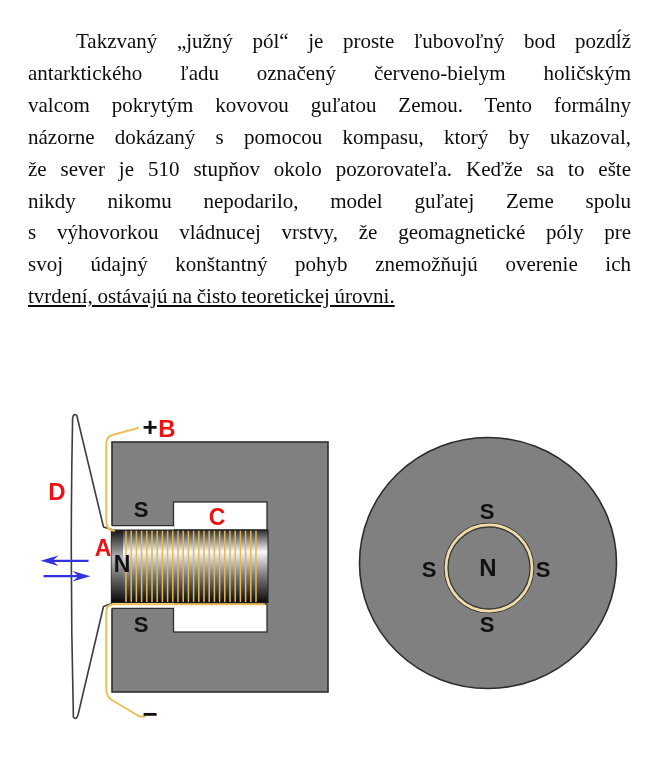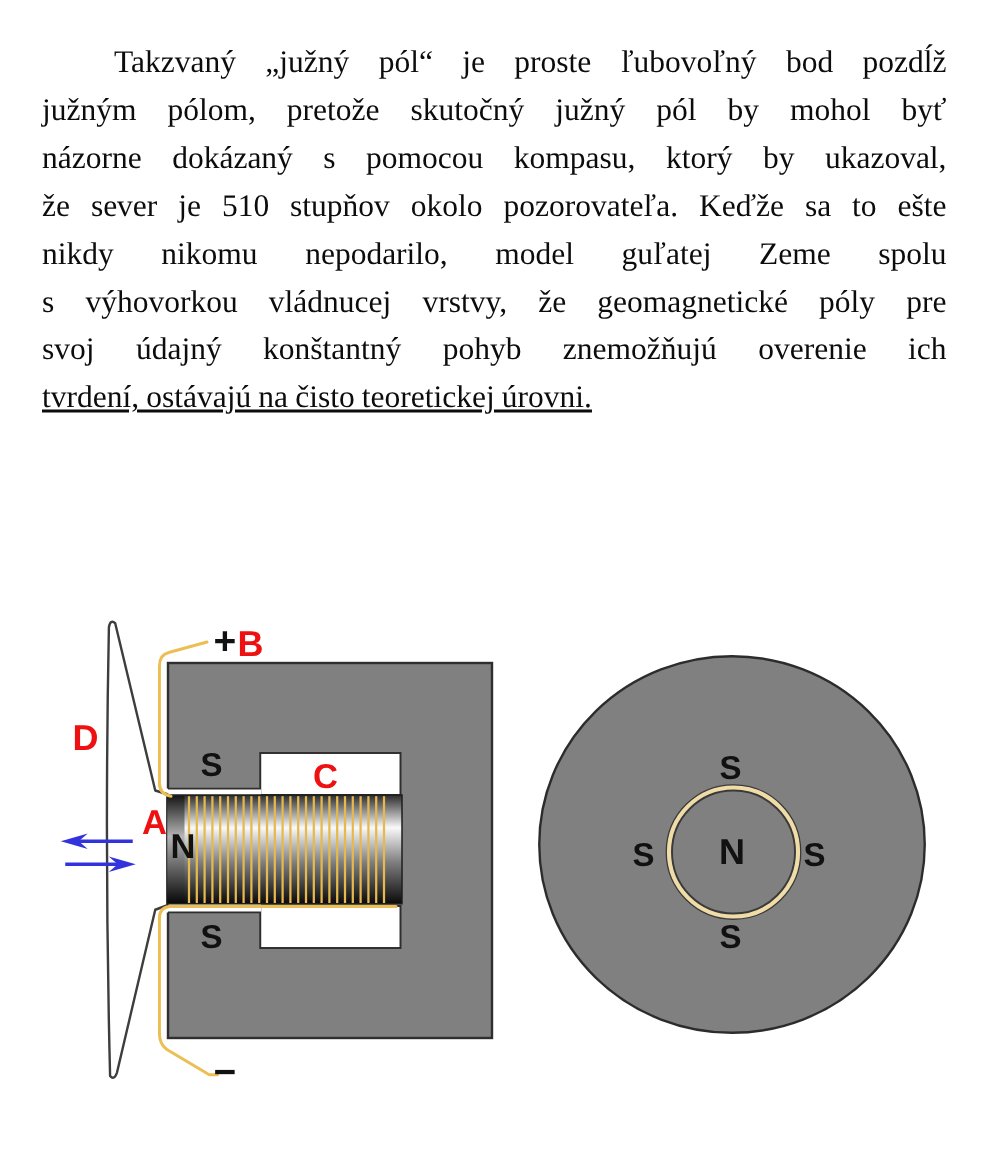--- a/index.html
+++ b/index.html
@@ -20,21 +20,22 @@
   svg.diagram{position:absolute;left:0;top:0;}
   .diag-label{font-family:"Liberation Sans", sans-serif;font-weight:bold;}
 </style>
 </head>
 <body>
 
 <div class="page">
 
   <div class="paragraph" id="paragraph">
       <div class="tline first">Takzvaný „južný pól“ je proste ľubovoľný bod pozdĺž</div>
-      <div class="tline">južným pólom, pretože skutočný južný pól by mohol byť</div>
+      <div class="tline">antarktického ľadu označený červeno-bielym holičským</div>
+      <div class="tline">valcom pokrytým kovovou guľatou Zemou. Tento formálny</div>
       <div class="tline">názorne dokázaný s pomocou kompasu, ktorý by ukazoval,</div>
       <div class="tline">že sever je 510 stupňov okolo pozorovateľa. Keďže sa to ešte</div>
       <div class="tline">nikdy nikomu nepodarilo, model guľatej Zeme spolu</div>
       <div class="tline">s výhovorkou vládnucej vrstvy, že geomagnetické póly pre</div>
       <div class="tline">svoj údajný konštantný pohyb znemožňujú overenie ich</div>
       <div class="tline last">tvrdení, ostávajú na čisto teoretickej úrovni.</div>
     </div>
 
   <svg class="diagram" width="659" height="778" viewBox="0 0 659 778">
     <defs>

